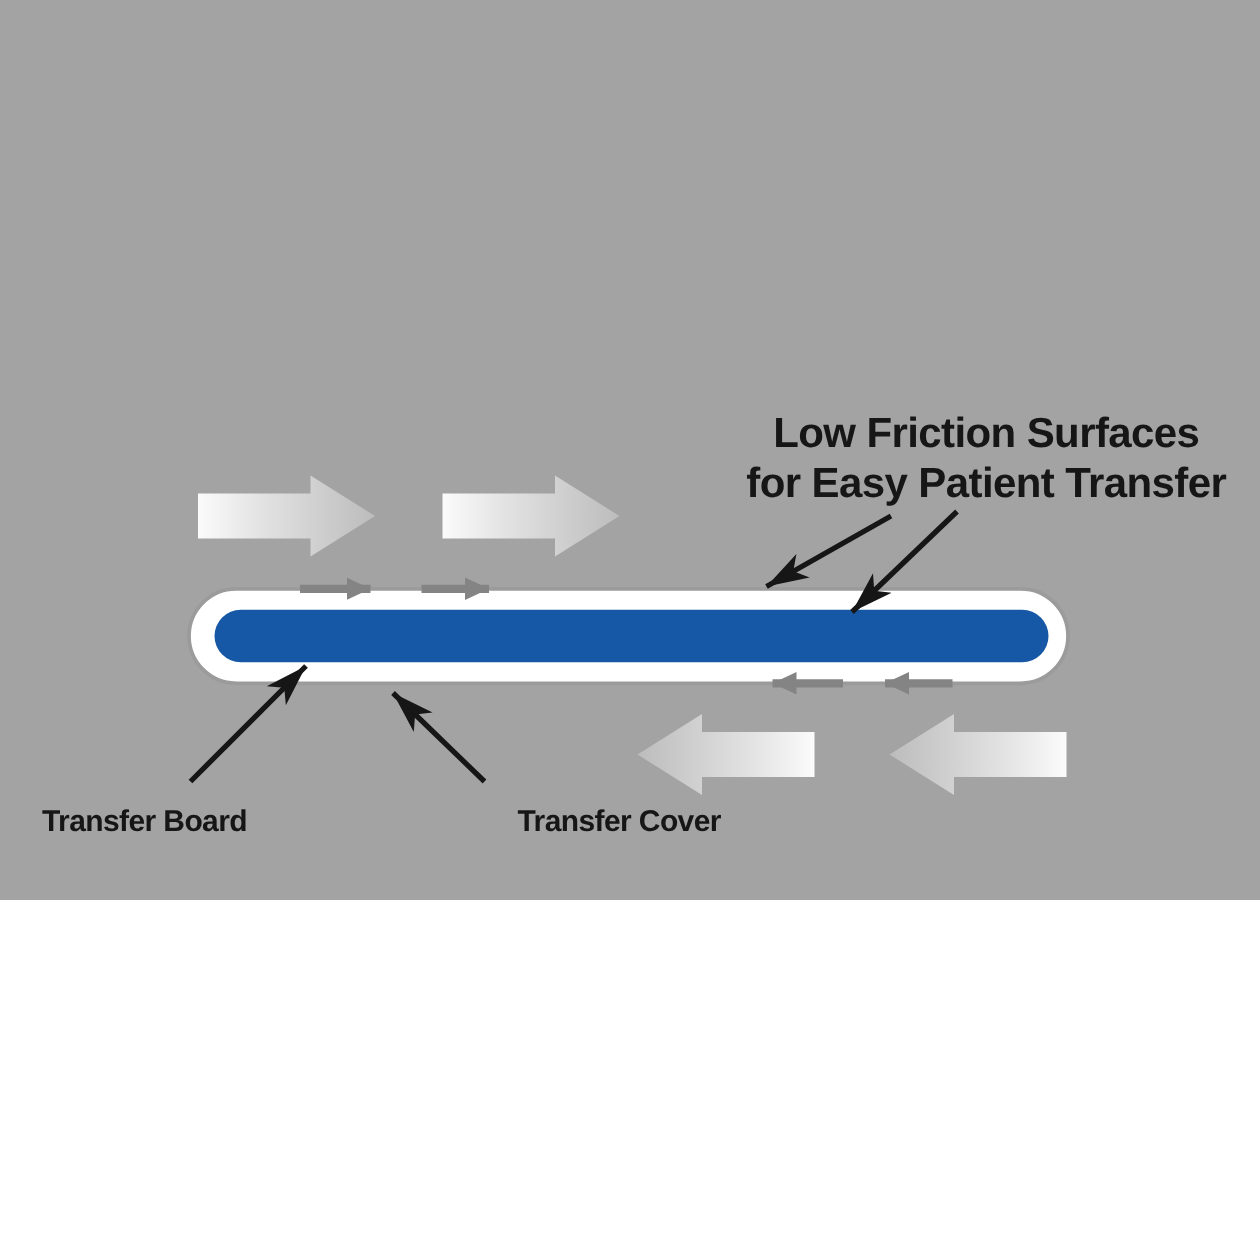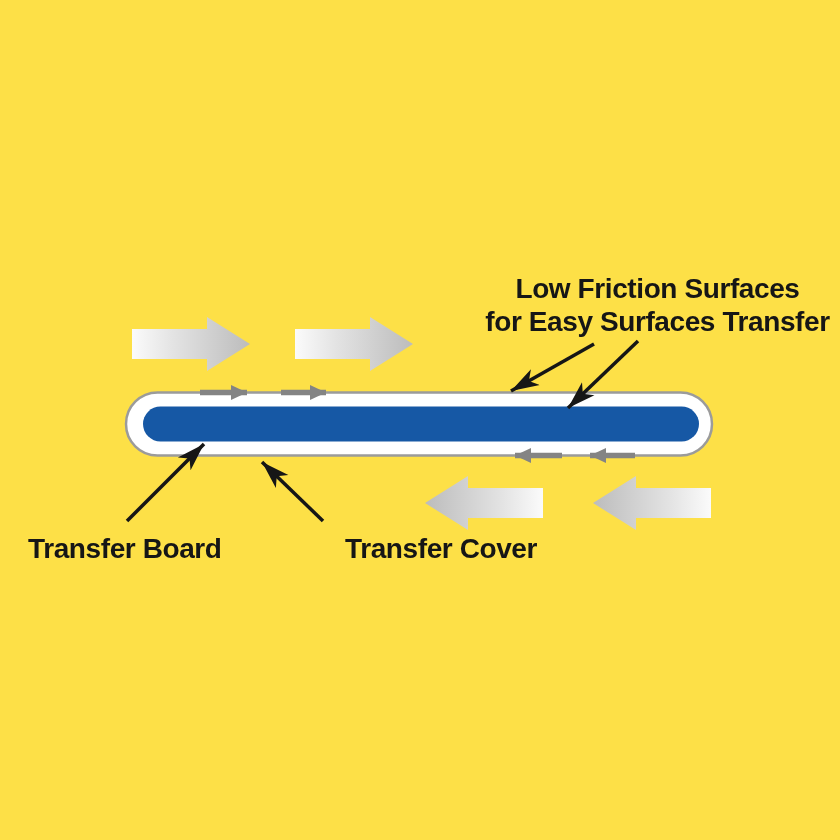--- a/index.html
+++ b/index.html
@@ -3,40 +3,40 @@
 <meta charset="utf-8">
 <style>
   html, body { margin: 0; padding: 0; }
   body {
     width: 840px; height: 840px;
     background: #ffffff;
     font-family: "Liberation Sans", sans-serif;
   }
   .canvas {
     position: relative;
-    width: 840px; height: 840px;
-    background: #fde047;
+    width: 840px; height: 600px;
+    background: #a3a3a3;
     overflow: hidden;
   }
   svg.layer { position: absolute; left: 0; top: 0; }
   .title-block {
     position: absolute;
     left: 480px; top: 272px; width: 355px;
     text-align: center;
     font-weight: bold;
     font-size: 28px;
     line-height: 33px;
     color: #161616;
     letter-spacing: -0.4px;
     white-space: nowrap;
   }
   .lbl {
     position: absolute;
     font-weight: bold;
-    font-size: 28px;
+    font-size: 20px;
     line-height: 33px;
     color: #161616;
     letter-spacing: -0.4px;
     white-space: nowrap;
     text-align: center;
   }
   .lbl-board { left: 28px; top: 532px; }
   .lbl-cover { left: 310px; top: 532px; margin-left: 35px; }
 </style>
 </head>
@@ -84,20 +84,20 @@
     <g stroke-width="3.5" fill="none" stroke="#161616">
       <line x1="594" y1="344" x2="511" y2="391" marker-end="url(#headBlack)"></line>
       <line x1="638" y1="341" x2="568" y2="408" marker-end="url(#headBlack)"></line>
       <line x1="127" y1="521" x2="204" y2="444" marker-end="url(#headBlack)"></line>
       <line x1="323" y1="521" x2="262" y2="462" marker-end="url(#headBlack)"></line>
     </g>
   </svg>
 
   <div class="title-block">
     <div>Low Friction Surfaces</div>
-    <div>for Easy Surfaces Transfer</div>
+    <div>for Easy Patient Transfer</div>
   </div>
 
   <div class="lbl lbl-board">Transfer Board</div>
 
   <div class="lbl lbl-cover">Transfer Cover</div>
 
 </div>
 
 </body></html>

